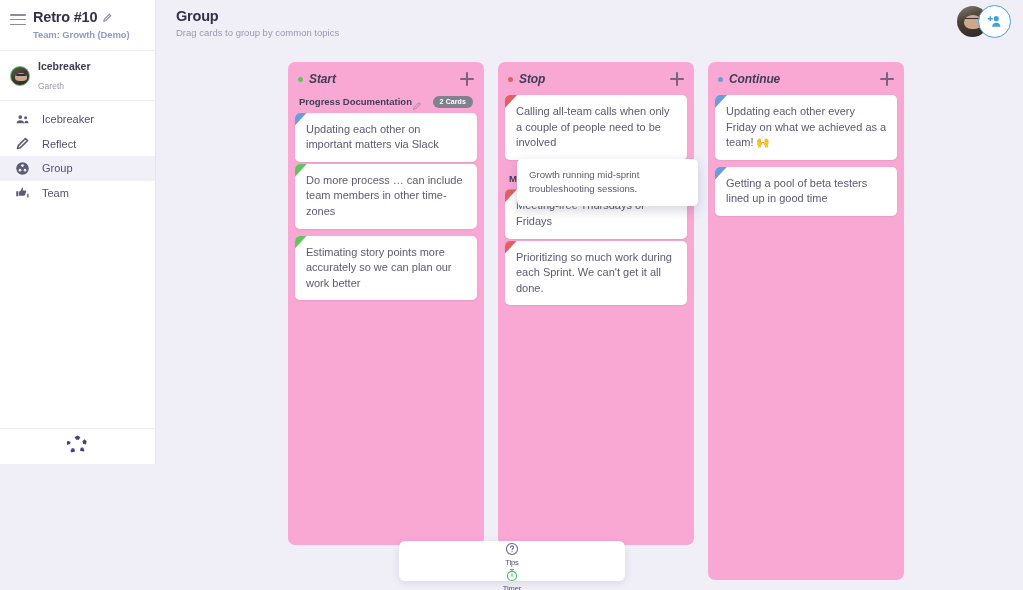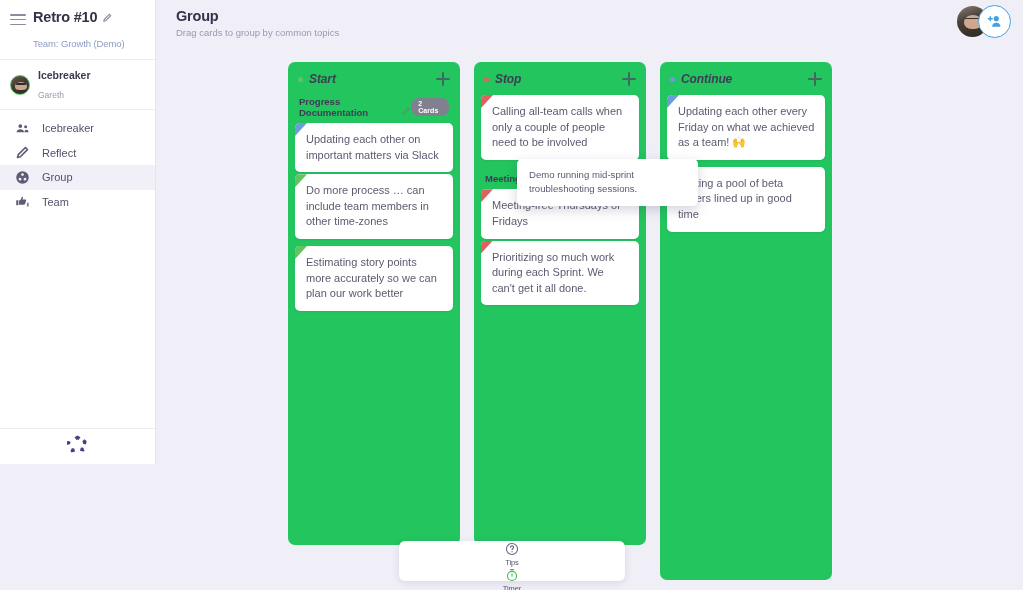--- a/index.html
+++ b/index.html
@@ -29,21 +29,21 @@
     margin-bottom: 3.2px;
   }
   .hamburger span:last-child { margin-bottom: 0; }
   .retro-title {
     font-size: 14.5px; font-weight: bold; color: #343247;
     letter-spacing: -0.2px; display: flex; align-items: center; gap: 5px;
   }
   .pencil-ico { display: inline-block; width: 11px; height: 11px; cursor: pointer; }
   .pencil-ico svg { display: block; }
   .retro-team {
-    font-size: 9.5px; color: #8e9cc4; margin-top: 13px; letter-spacing: -0.1px;
+    font-size: 9.5px; color: #8e9cc4; margin-top: 4px; letter-spacing: -0.1px; font-weight: bold;
   }
   .side-user {
     display: flex; align-items: center; gap: 8px;
     padding: 9px 10px; border-bottom: 1px solid #ededf3;
   }
   .avatar-sm {
     width: 20px; height: 20px; border-radius: 50%;
     border: 1.5px solid #5ec26a;
     background: linear-gradient(150deg,#6b5a4d 0%,#433a33 45%,#2d2723 100%);
     position: relative; overflow: hidden; flex: 0 0 20px;
@@ -95,21 +95,21 @@
   .invite-btn {
     width: 33px; height: 33px; border-radius: 50%;
     border: 1.6px solid #3fa2e0; background: #fff;
     margin-left: -10px; display: flex; align-items: center; justify-content: center;
     cursor: pointer; position: relative; z-index: 4;
   }
 
   
   .board { position: absolute; left: 132px; top: 62px; display: flex; gap: 14px; }
   .column {
-    width: 172px; background: #22c55e; border-radius: 7px;
+    width: 196px; background: #f9a8d4; border-radius: 7px;
     padding: 8px 7px 10px 7px;
   }
   .col-start, .col-stop { height: 483px; }
   .col-continue { height: 518px; }
   .col-head {
     display: flex; align-items: center; padding: 2px 3px 9px 3px;
   }
   .dot { width: 5px; height: 5px; border-radius: 50%; margin-right: 6px; flex:0 0 5px;}
   .col-name {
     font-size: 12px; font-weight: bold; font-style: italic;
@@ -373,21 +373,21 @@
 
         <div class="card">
           <span class="corner blue"></span>
           <span>Getting a pool of beta testers lined up in good time</span>
         </div>
       </div>
     </div>
 
     <div class="drag-card">
       <span class="corner green"></span>
-      <span>Demo running mid-sprint troubleshooting sessions.</span>
+      <span>Growth running mid-sprint troubleshooting sessions.</span>
     </div>
 
     <div class="bottombar">
       <div class="bb-item">
         <span class="bb-ic">
           <svg width="14" height="14" viewBox="0 0 24 24" fill="none" stroke="#6b6984" stroke-width="1.9">
               <circle cx="12" cy="12" r="9.5"></circle>
               <path d="M9.4 9.2c0-1.6 1.2-2.6 2.7-2.6 1.5 0 2.6 1 2.6 2.3 0 2.2-2.6 2.2-2.6 4.2" stroke-linecap="round"></path>
               <circle cx="12.1" cy="16.6" r="1" fill="#6b6984" stroke="none"></circle>
             </svg>

